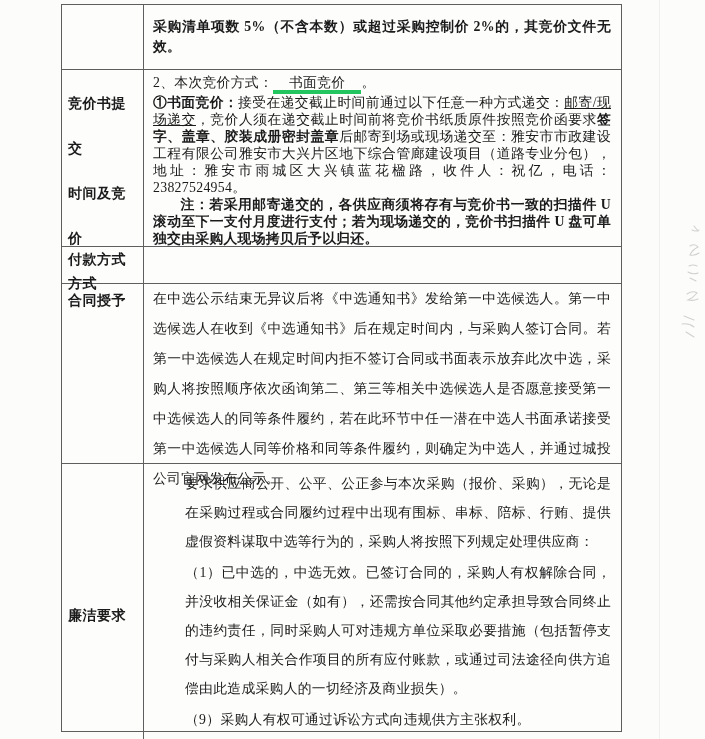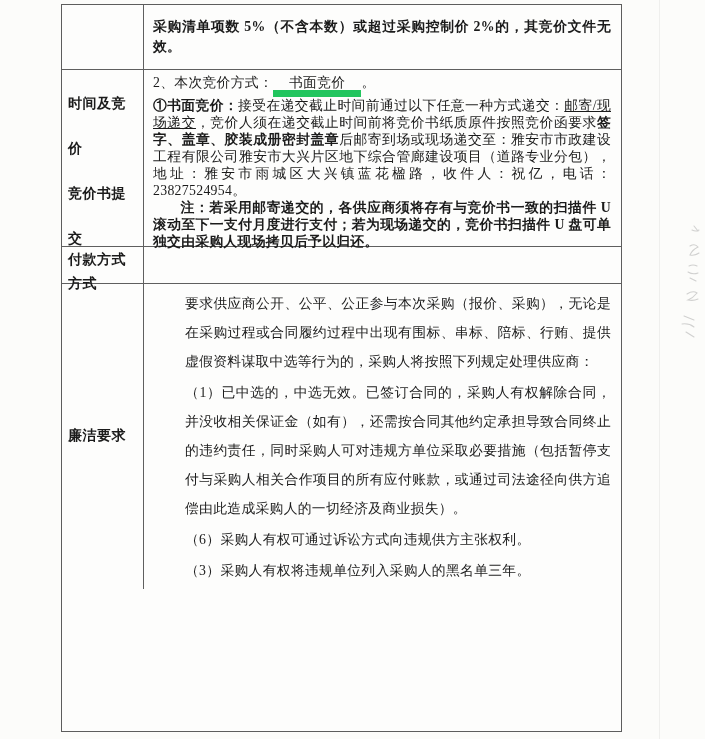--- a/index.html
+++ b/index.html
@@ -43,21 +43,21 @@
     padding:2px 10px 2px 9px;
     font-size:13.8px;
     text-align:justify;
     letter-spacing:0.3px;
   }
   p{margin:0;}
   .b{font-weight:bold;}
   .u{text-decoration:underline;}
   .u-val{
     display:inline-block;
-    border-bottom:7px solid #22c55e;
+    border-bottom:4px solid #22c55e;
     padding:0 16px;
     line-height:1.05;
   }
   
   .r1{height:64px;}
   .r1 .content-cell{padding-top:12px;line-height:20px;font-weight:bold;}
   .r2{height:177px;}
   .r2 .label-cell{padding-top:11px;line-height:45px;}
   .r2 .content-cell{padding-top:4px;line-height:17px;}
   .r2 .note{text-indent:2em;}
@@ -85,44 +85,50 @@
 
     <div class="row r1">
       <div class="label-cell"></div>
       <div class="content-cell">
         <p>采购清单项数 5%（不含本数）或超过采购控制价 2%的，其竞价文件无效。</p>
       </div>
     </div>
 
     <div class="row r2">
       <div class="label-cell">
+        <div>竞价书提交</div>
         <div>时间及竞价</div>
-        <div>竞价书提交</div>
         <div>方式</div>
       </div>
       <div class="content-cell">
         <p><span>2、本次竞价方式：</span><span class="u-val">书面竞价</span><span>。</span></p>
         <p><span class="b">①书面竞价：</span><span>接受在递交截止时间前通过以下任意一种方式递交：</span><span class="u">邮寄/现场递交</span><span>，竞价人须在递交截止时间前将竞价书纸质原件按照竞价函要求</span><span class="b">签字、盖章、胶装成册密封盖章</span><span>后邮寄到场或现场递交至：雅安市市政建设工程有限公司雅安市大兴片区地下综合管廊建设项目（道路专业分包），地址：雅安市雨城区大兴镇蓝花楹路，收件人：祝亿，电话：23827524954。</span></p>
         <p class="note b">注：若采用邮寄递交的，各供应商须将存有与竞价书一致的扫描件 U 滚动至下一支付月度进行支付；若为现场递交的，竞价书扫描件 U 盘可单独交由采购人现场拷贝后予以归还。</p>
       </div>
     </div>
 
     <div class="row r3">
       <div class="label-cell">付款方式</div>
     </div>
 
+    <div class="row r4">
+      <div class="label-cell">合同授予</div>
+      <div class="content-cell">
+        <p>在中选公示结束无异议后将《中选通知书》发给第一中选候选人。第一中选候选人在收到《中选通知书》后在规定时间内，与采购人签订合同。若第一中选候选人在规定时间内拒不签订合同或书面表示放弃此次中选，采购人将按照顺序依次函询第二、第三等相关中选候选人是否愿意接受第一中选候选人的同等条件履约，若在此环节中任一潜在中选人书面承诺接受第一中选候选人同等价格和同等条件履约，则确定为中选人，并通过城投公司官网发布公示。</p>
+      </div>
+    </div>
 
     <div class="row r5">
       <div class="label-cell">
         <span>廉洁要求</span>
       </div>
       <div class="content-cell">
         <p>要求供应商公开、公平、公正参与本次采购（报价、采购），无论是在采购过程或合同履约过程中出现有围标、串标、陪标、行贿、提供虚假资料谋取中选等行为的，采购人将按照下列规定处理供应商：</p>
         <p>（1）已中选的，中选无效。已签订合同的，采购人有权解除合同，并没收相关保证金（如有），还需按合同其他约定承担导致合同终止的违约责任，同时采购人可对违规方单位采取必要措施（包括暂停支付与采购人相关合作项目的所有应付账款，或通过司法途径向供方追偿由此造成采购人的一切经济及商业损失）。</p>
-        <p>（6）采购人有权可通过诉讼方式向违规供方主张权利。</p>
+        <p>（9）采购人有权可通过诉讼方式向违规供方主张权利。</p>
         <p>（3）采购人有权将违规单位列入采购人的黑名单三年。</p>
       </div>
     </div>
 
   </div>
 
   <svg class="handwriting" width="26" height="130" viewBox="0 0 26 130">
     <g stroke="#9a9a9a" stroke-width="1.1" fill="none" stroke-linecap="round" opacity="0.8">
       <path d="M18 4 l4 5 M16 8 q4 2 7 0"></path>
       <path d="M14 24 q5 -3 8 1 q-6 3 -8 8 q5 1 9 -2"></path>

